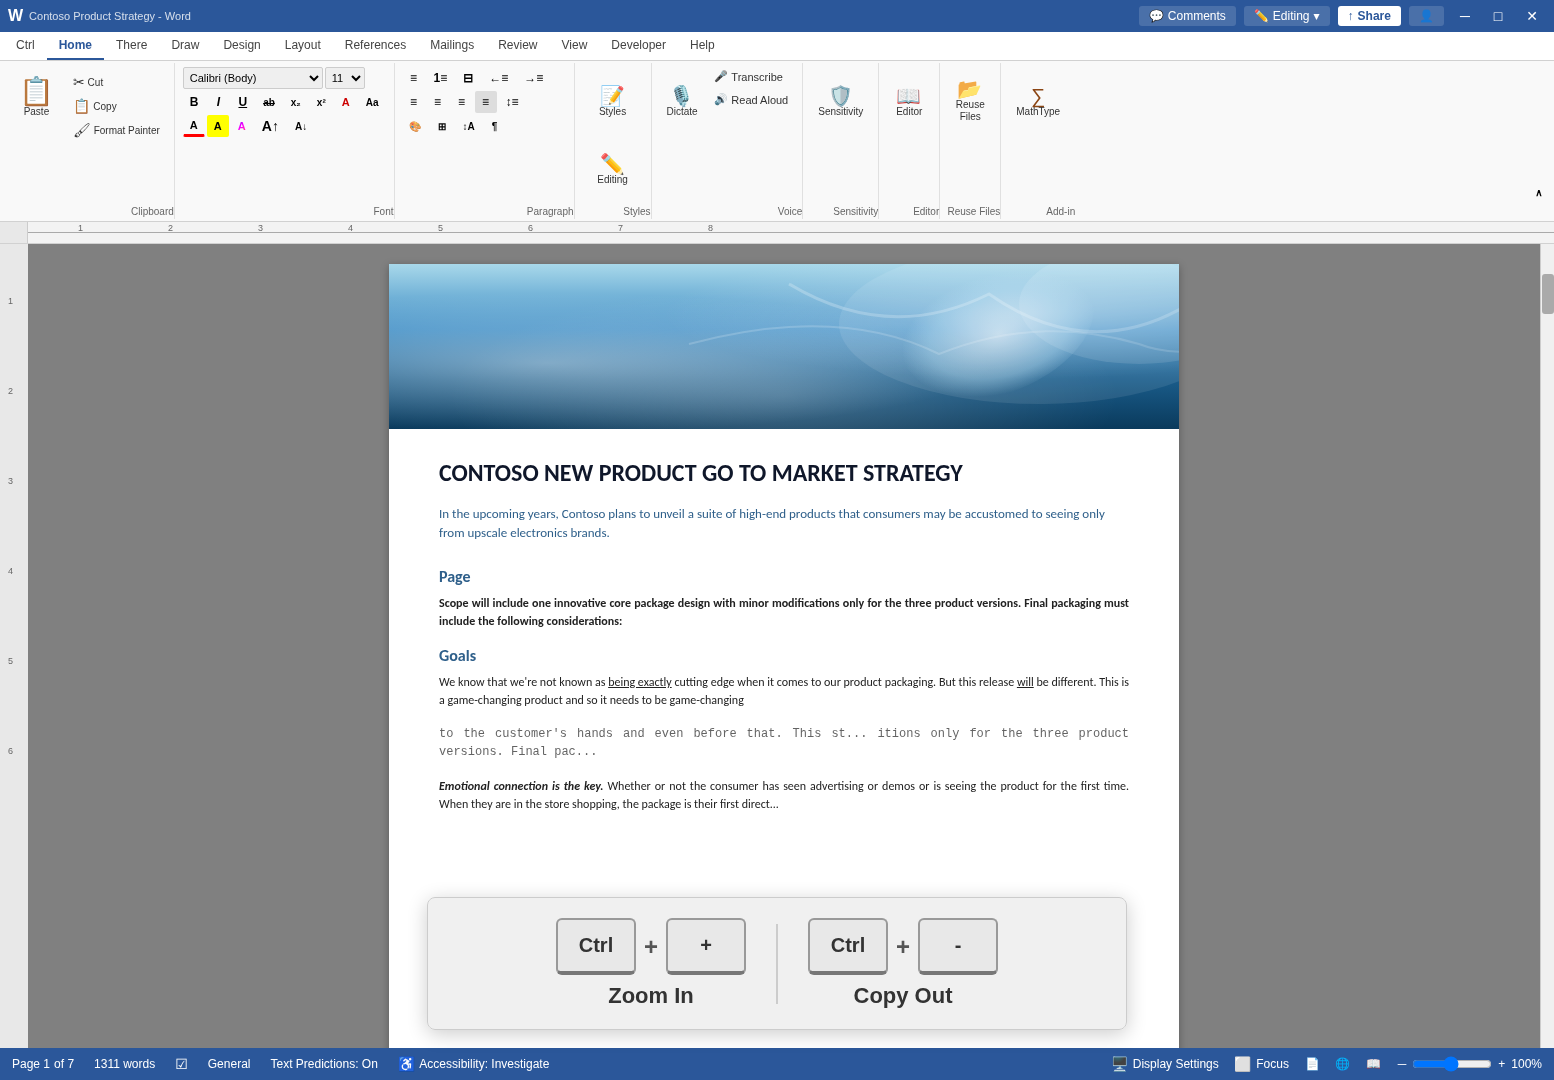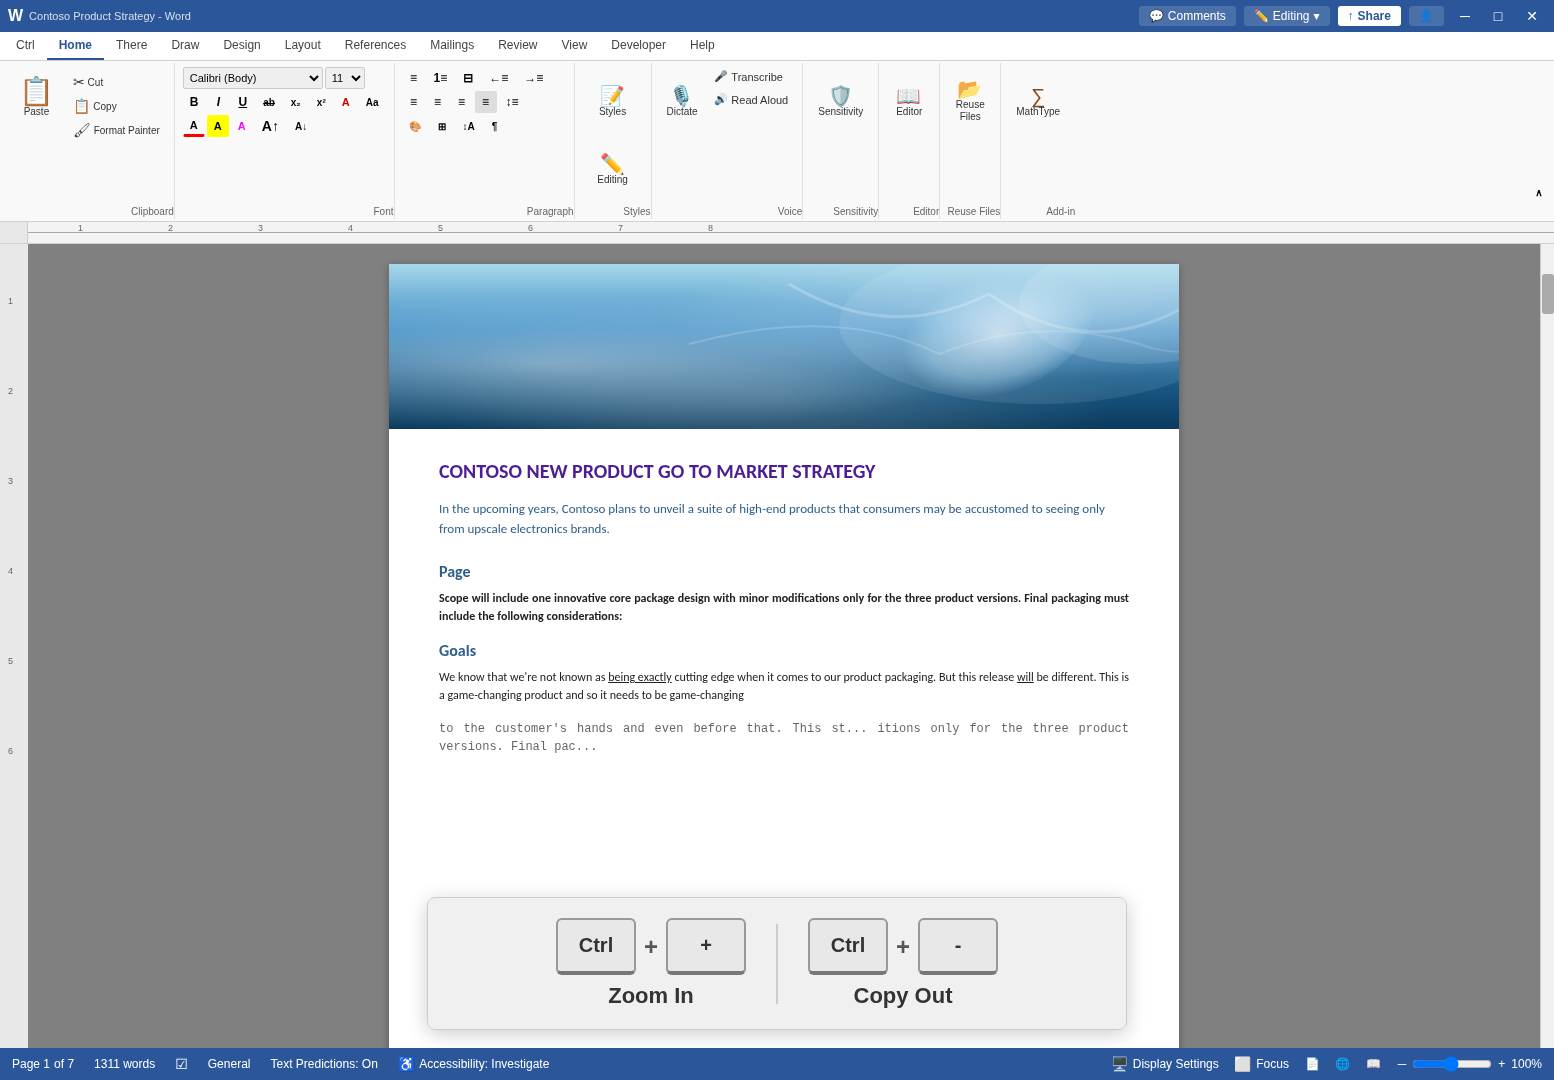--- a/index.html
+++ b/index.html
@@ -153,21 +153,21 @@
       position: absolute;
       top: 10px;
       right: 80px;
       width: 200px;
       height: 120px;
       background: radial-gradient(ellipse, rgba(255,255,255,0.6) 0%, rgba(180,220,240,0.4) 50%, transparent 70%);
       border-radius: 50% 40% 60% 30%;
       transform: rotate(-15deg);
     }
     .doc-body { padding: 30px 50px; }
-    .doc-title { font-size: 20px; font-weight: 700; color: #4c1d95; margin-bottom: 16px; line-height: 1.2; font-family: Calibri, sans-serif; }
+    .doc-title { font-size: 24px; font-weight: 700; color: #0f172a; margin-bottom: 16px; line-height: 1.2; font-family: Calibri, sans-serif; }
     .doc-subtitle { font-size: 13px; color: #2e5f8a; margin-bottom: 24px; line-height: 1.5; font-family: Calibri, sans-serif; }
     .doc-section-head { font-size: 16px; font-weight: 600; color: #2e5f8a; margin-bottom: 8px; font-family: Calibri, sans-serif; }
     .doc-body-text { font-size: 12px; color: #222; margin-bottom: 16px; line-height: 1.5; font-family: Calibri, sans-serif; text-align: justify; }
     .doc-body-text strong { font-weight: 700; }
     .underlined { text-decoration: underline; }
 
     
     .zoom-overlay {
       position: fixed;
       bottom: 50px;
@@ -487,20 +487,23 @@
 
         <div class="doc-section-head">Goals</div>
         <div class="doc-body-text">
           We know that we're not known as <span class="underlined">being exactly</span> cutting edge when it comes to our product packaging.
           But this release <u>will</u> be different. This is a game-changing product and so it needs to be game-changing
         </div>
 
         <div class="doc-body-text" style="opacity:0.7;font-family:Liberation Mono, monospace;">
           to the customer's hands and even before that. This st... itions only for the three product versions.  Final pac...
         </div>
+        <div class="doc-body-text">
+          <strong><em>Emotional connection is the key.</em></strong> Whether or not the consumer has seen advertising or demos or is seeing the product for the first time. When they are in the store shopping, the package is their first direct...
+        </div>
       </div>
     </div>
   </div>
 
   <div class="scrollbar-v">
     <div style="width:12px; height:40px; background:#aaa; border-radius:3px; margin:30px 1px 0;"></div>
   </div>
 </div>
 
 <div class="zoom-overlay">

